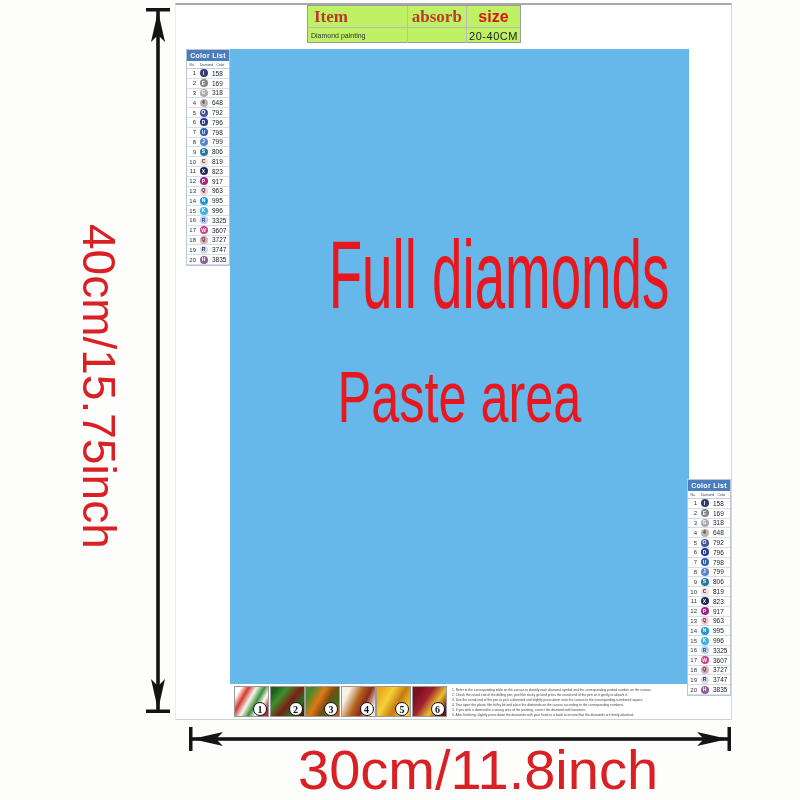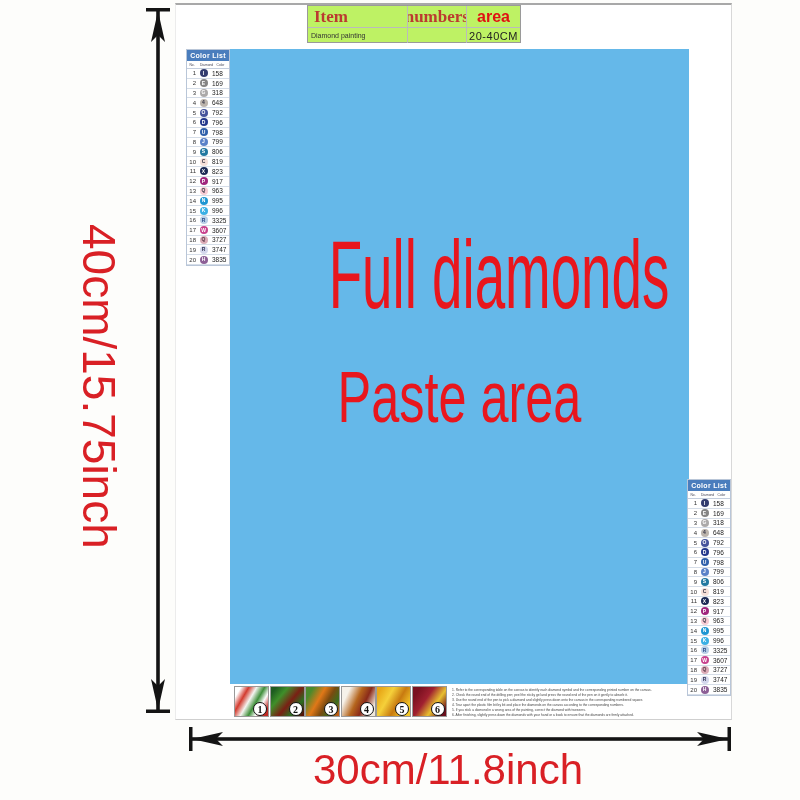--- a/index.html
+++ b/index.html
@@ -57,32 +57,32 @@
                display:flex; align-items:center; justify-content:center; font-family:"Liberation Serif", serif; }
   .instructions { position:absolute; left:276px; top:683px; width:448px;
                   transform:scale(0.55); transform-origin:top left; }
   .ins-line { font-size:6px; color:#444; line-height:1.5; white-space:nowrap; overflow:hidden; }
 
   
   .dim-overlay { position:absolute; left:0; top:0; width:800px; height:800px; pointer-events:none; }
   .dim-label-v { position:absolute; left:-58px; top:358px; width:314px; height:46px;
                  font-size:46px; line-height:46px; text-align:center; white-space:nowrap;
                  transform:rotate(90deg); transform-origin:center; }
-  .dim-label-h { position:absolute; left:298px; top:747px; width:300px; font-size:42px;
+  .dim-label-h { position:absolute; left:298px; top:747px; width:300px; font-size:56px;
                  line-height:46px; text-align:center; white-space:nowrap; }
 </style>
 </head>
 <body>
 
 <div class="page">
 
   <div class="item-table">
     <div class="cell th-item" style="color:#bb3a30">Item</div>
-    <div class="cell th-number" style="color:#bb3a30">numbers</div>
-    <div class="cell th-size" style="color:#e01212">area</div>
+    <div class="cell th-number" style="color:#bb3a30">absorb</div>
+    <div class="cell th-size" style="color:#e01212">size</div>
     <div class="cell td-item last-row">Diamond painting</div>
     <div class="cell last-row"></div>
     <div class="cell td-size last-row">20-40CM</div>
   </div>
 
   <div class="paste-area" style="background: rgb(101, 184, 233);">
     <div class="paste-line paste-line1" style="color: rgb(232, 22, 29);">Full diamonds</div>
     <div class="paste-line paste-line2" style="color: rgb(232, 22, 29);">Paste area</div>
   </div>
 

